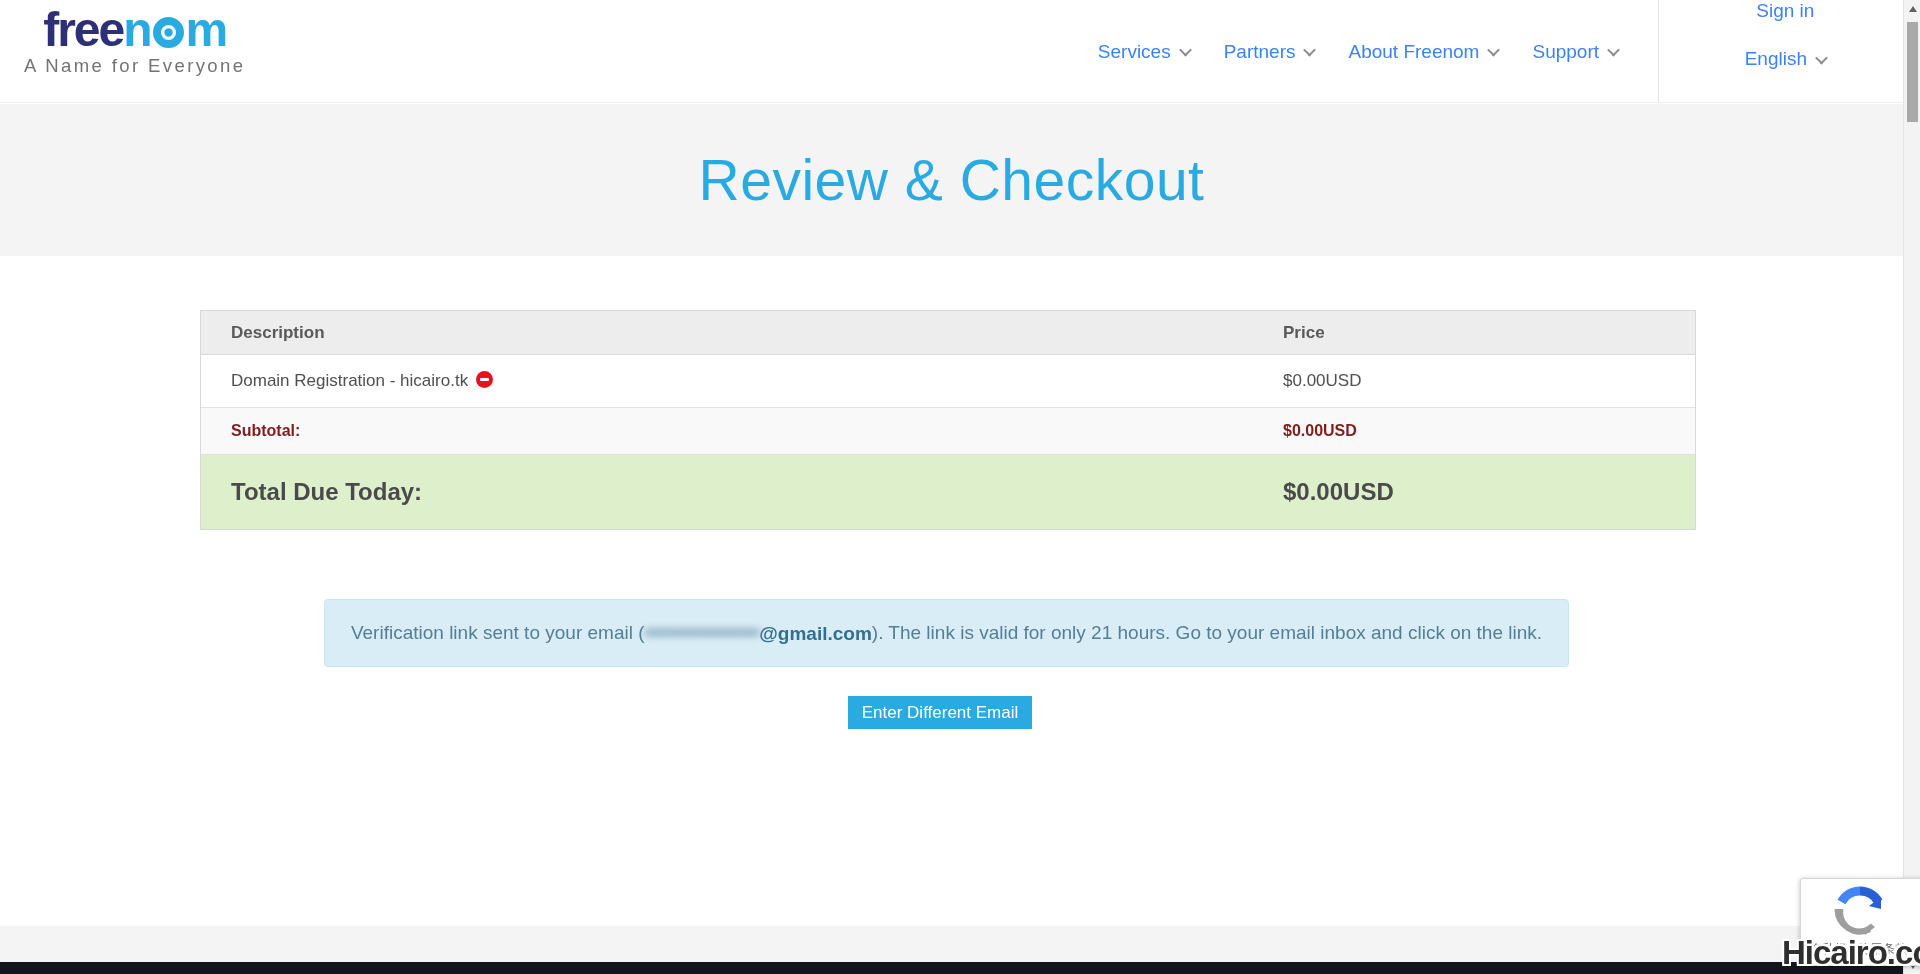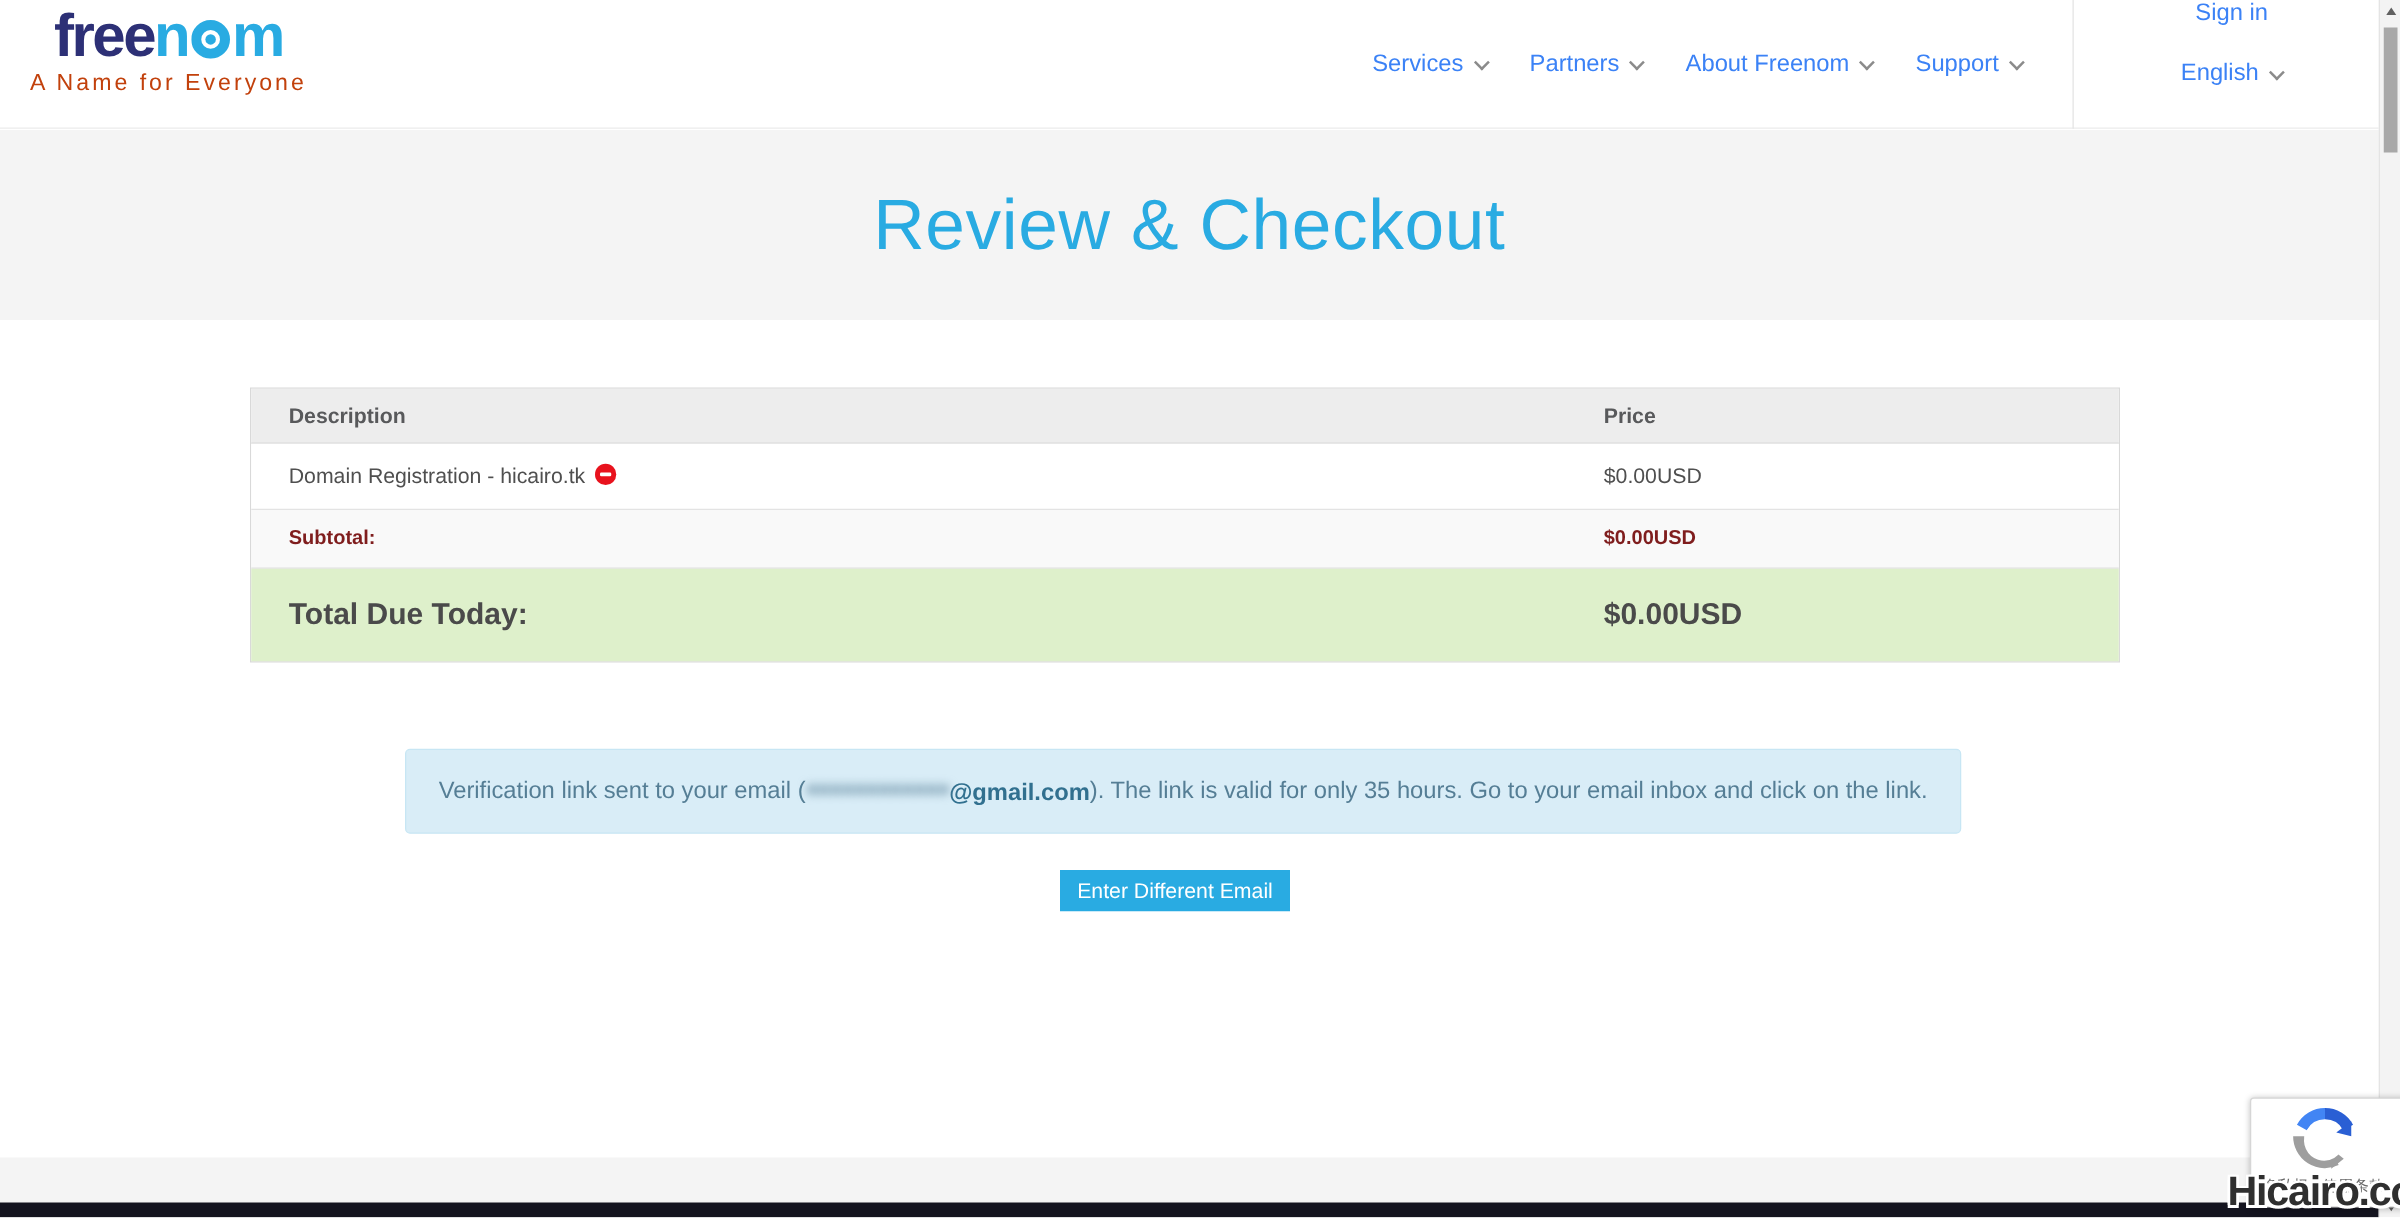--- a/index.html
+++ b/index.html
@@ -6,21 +6,21 @@
   html,body { width:1920px; height:974px; background:#fff; font-family:"Liberation Sans","DejaVu Sans",sans-serif; overflow:hidden; }
   .stage { position:relative; width:1920px; height:974px; overflow:hidden; background:#fff; }
 
   
   .header { position:absolute; left:0; top:0; width:1903px; height:103px; background:#fff; border-bottom:1px solid #ececec; z-index:2; }
   .logo { position:absolute; left:24px; top:6px; line-height:1; }
   .logo-word { font-size:48px; font-weight:700; letter-spacing:-2px; white-space:nowrap;text-align:center; }
   .logo-free { color:#2d3076; }
   .logo-cyan { color:#29abe2; }
   .logo-o { display:inline-block; width:31px; height:31px; margin:0 2px; vertical-align:-2px; }
-  .tagline { margin-top:3px; font-size:18.5px; color:#c2410c; letter-spacing:2.4px; }
+  .tagline { margin-top:3px; font-size:18.5px; color:#737373; letter-spacing:2.4px; }
 
   .nav-left { position:absolute; top:0; right:285px; height:103px; display:flex; align-items:center; gap:34px; }
   .nav-right { position:absolute; top:0; right:77px; height:103px; display:flex; align-items:center; gap:26px;flex-direction:column; }
   .nav-item { display:flex; align-items:center; font-size:19px; color:#3b82f6; cursor:pointer; white-space:nowrap; }
   .chev { display:inline-block; width:9px; height:9px; border-right:2px solid #8b8b8b; border-bottom:2px solid #8b8b8b; transform:rotate(45deg) translate(-1px,-1px); margin-left:10px; }
   .header-divider { position:absolute; top:0; left:1658px; width:1px; height:103px; background:#e3e3e3; }
 
   
   .title-band { position:absolute; left:0; top:104px; width:1903px; height:152px; background:#f4f4f4; display:flex; align-items:center; justify-content:center; }
   .page-title { font-size:57px; font-weight:300; color:#29abe2; letter-spacing:0.5px; }
@@ -131,21 +131,21 @@
     </div>
     <div class="trow t-total">
       <div class="cell-desc">Total Due Today:</div>
       <div class="cell-price">$0.00USD</div>
     </div>
   </div>
 
   <div class="notice">
     <span>Verification link sent to your email (</span>
       <b><span class="redacted">xxxxxxxxxxxx</span><span>@gmail.com</span></b>
-      <span>). The link is valid for only 35 hours. Go to your email inbox and click on the link.</span>
+      <span>). The link is valid for only 21 hours. Go to your email inbox and click on the link.</span>
   </div>
 
   <button class="btn-primary">Enter Different Email</button>
 
   <div class="footer-strip"></div>
   <div class="footer-dark"></div>
 
   <div class="recaptcha">
     <svg width="58" height="58" viewBox="0 0 58 58">
       <path d="M29 8 a21 21 0 0 1 18.5 11" fill="none" stroke="#2a5fd4" stroke-width="9"></path>

